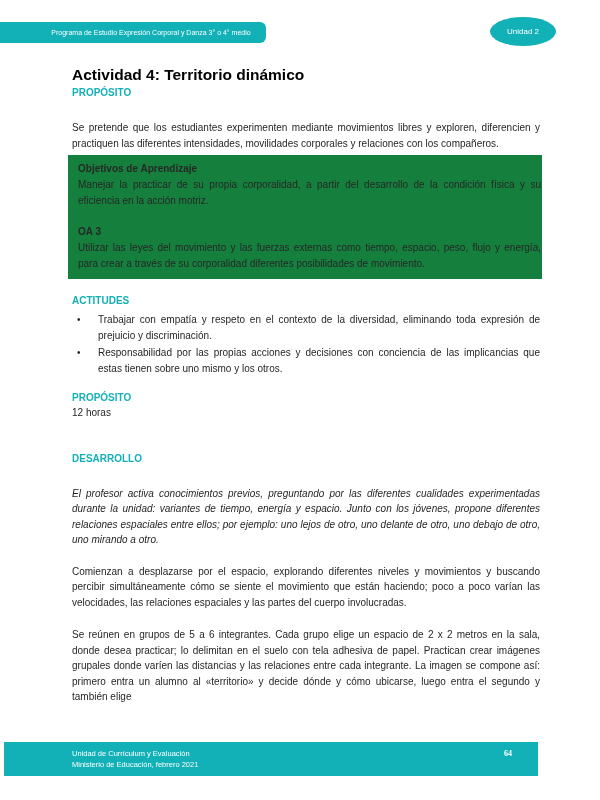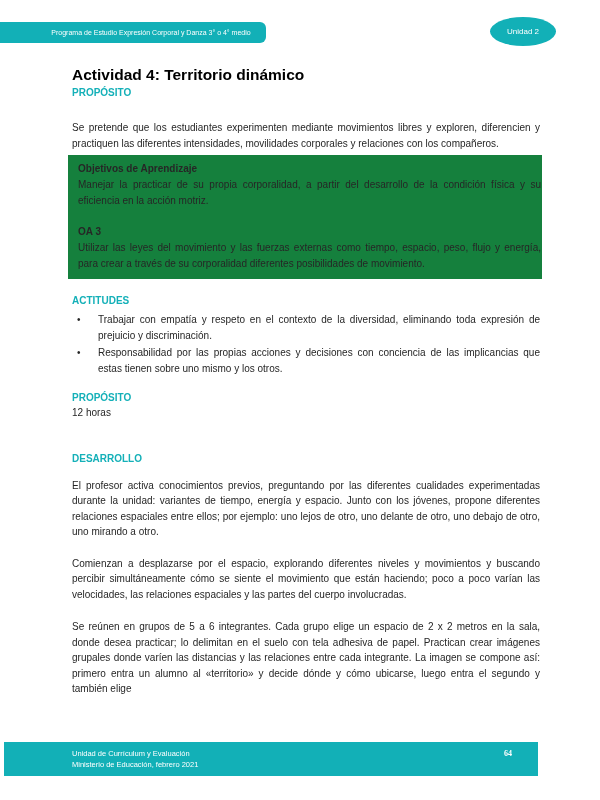--- a/index.html
+++ b/index.html
@@ -94,21 +94,21 @@
     padding-left: 5px;
   }
   .bullet-text {
     flex: 1;
     font-size: 10px;
     line-height: 15.5px;
     text-align: justify;
   }
   .mt-duracion   { margin-top: 14px; }
   .mt-desarrollo { margin-top: 30px; }
-  .para1 { margin-top: 12px; }
+  .para1 { margin-top: 20px; font-style: italic; }
   .para2 { margin-top: 16px; }
   .para3 { margin-top: 17px; }
   .footer-bar {
     position: absolute;
     left: 4px; top: 742px;
     width: 534px; height: 34px;
     background: #12b0b7;
     color: #ffffff;
   }
   .footer-left {

